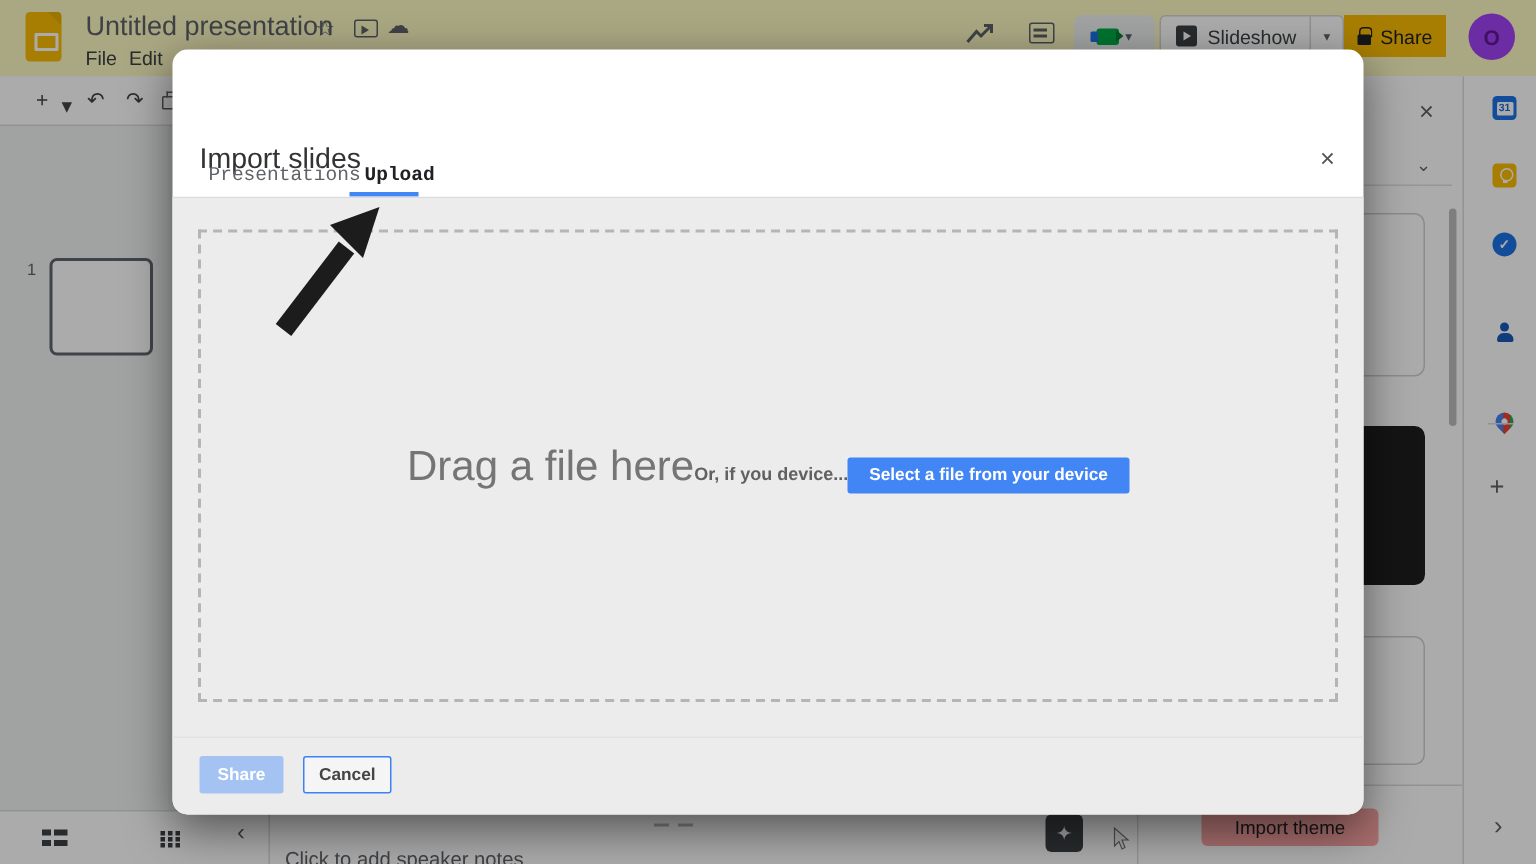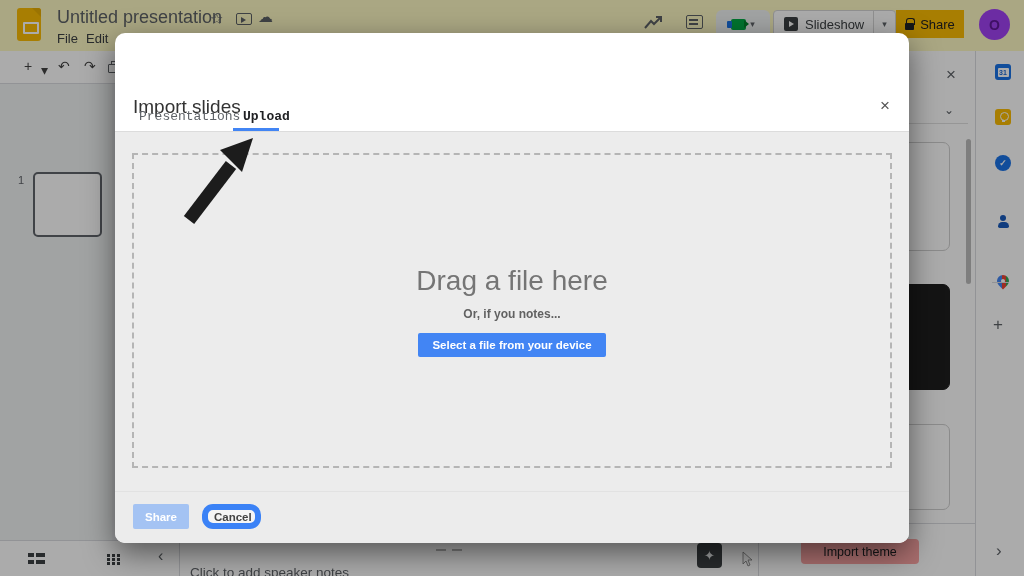--- a/index.html
+++ b/index.html
@@ -97,31 +97,31 @@
   .modal{position:absolute;left:115px;top:33px;width:794px;height:510px;background:#fff;border-radius:10px;
          box-shadow:0 10px 30px rgba(0,0,0,0.5);z-index:20;}
   .modal-title{position:absolute;left:18px;top:63px;font-size:19px;color:#333;}
   .modal-close{position:absolute;right:13px;top:62px;font-size:17px;color:#555;cursor:pointer;background:none;border:none;font-family:inherit;}
   .tab{position:absolute;top:75px;font-size:13px;color:#5f6368;background:none;border:none;font-family:Liberation Mono, monospace;}
   .tab-presentations{left:18px;}
   .tab-upload{left:122px;font-weight:bold;color:#202124;}
   .tab-underline{position:absolute;left:118px;top:95px;width:46px;height:3px;background:#4285f4;}
   .modal-body{position:absolute;left:0;top:98px;width:794px;height:412px;background:#ececec;border-radius:0 0 10px 10px;border-top:1px solid #dcdcdc;}
   .dropzone{position:absolute;left:17px;top:21px;width:760px;height:315px;border:2px dashed #b5b5b5;
-            display:flex;flex-direction:column;align-items:center;justify-content:center;}
+            display:flex;align-items:center;justify-content:center;}
   .dz-heading{font-size:28px;color:#757575;}
   .dz-sub{font-size:12px;font-weight:bold;color:#616161;margin-top:10px;}
   .dz-btn{margin-top:12px;height:24px;padding:0 14px;background:#4285f4;color:#fff;border:none;border-radius:2px;
           font-size:11.5px;font-weight:bold;font-family:inherit;}
   .arrow-svg{position:absolute;left:60px;top:99px;z-index:5;pointer-events:none;}
   .modal-footer-line{position:absolute;left:0;top:359px;width:794px;height:1px;background:#e2e2e2;}
   .btn-select{position:absolute;left:18px;top:372px;width:56px;height:25px;background:#a4c3f3;color:#fff;
               border:none;border-radius:2px;font-size:11.5px;font-weight:bold;font-family:inherit;}
   .btn-cancel{position:absolute;left:87px;top:372px;width:59px;height:25px;background:#f5f5f5;color:#444;
-              border:6px solid #3b82f6;border-radius:11px;font-size:11.5px;font-weight:bold;font-family:inherit;}
+              border:1px solid #3b82f6;border-radius:2px;font-size:11.5px;font-weight:bold;font-family:inherit;}
 </style>
 </head>
 <body>
 
 <div class="stage">
 
   <div class="topbar">
     <div class="slides-logo"></div>
     <div class="doc-title">Untitled presentation</div>
     <span class="tb-ic" style="left:210px;">☆</span>
@@ -218,21 +218,21 @@
     <div class="modal-title">Import slides</div>
     <button class="modal-close">×</button>
 
     <button class="tab tab-presentations">Presentations</button>
     <button class="tab tab-upload">Upload</button>
     <div class="tab-underline"></div>
 
     <div class="modal-body">
       <div class="dropzone">
         <div class="dz-heading">Drag a file here</div>
-        <div class="dz-sub">Or, if you notes...</div>
+        <div class="dz-sub">Or, if you device...</div>
         <button class="dz-btn">Select a file from your device</button>
       </div>
       <div class="modal-footer-line"></div>
       <button class="btn-select" disabled="">Share</button>
       <button class="btn-cancel">Cancel</button>
     </div>
 
     <svg class="arrow-svg" width="90" height="95" viewBox="0 0 90 95">
       <line x1="14" y1="88" x2="56" y2="33" stroke="#1c1c1c" stroke-width="13"></line>
       <polygon points="78,6 45,18 67,40" fill="#1c1c1c"></polygon>

